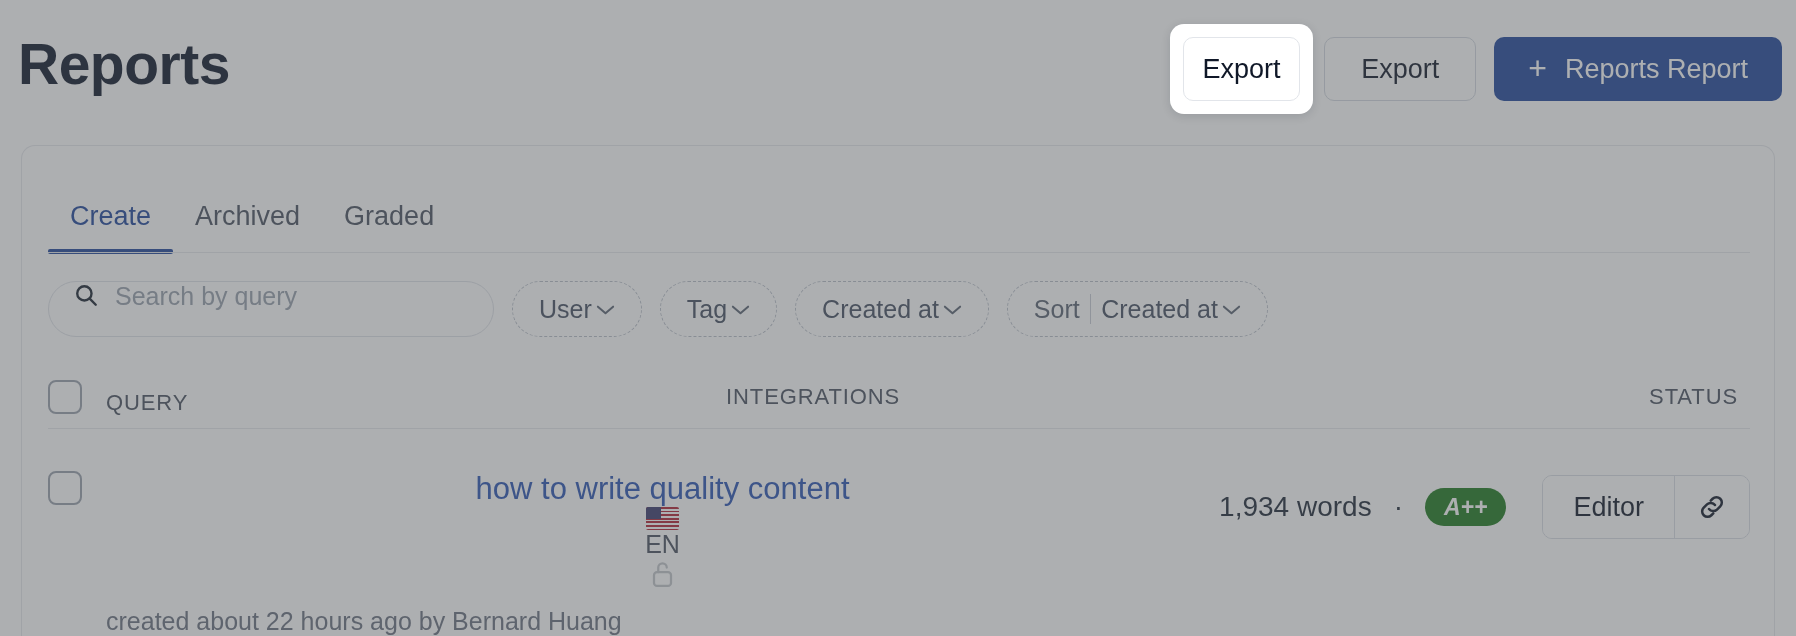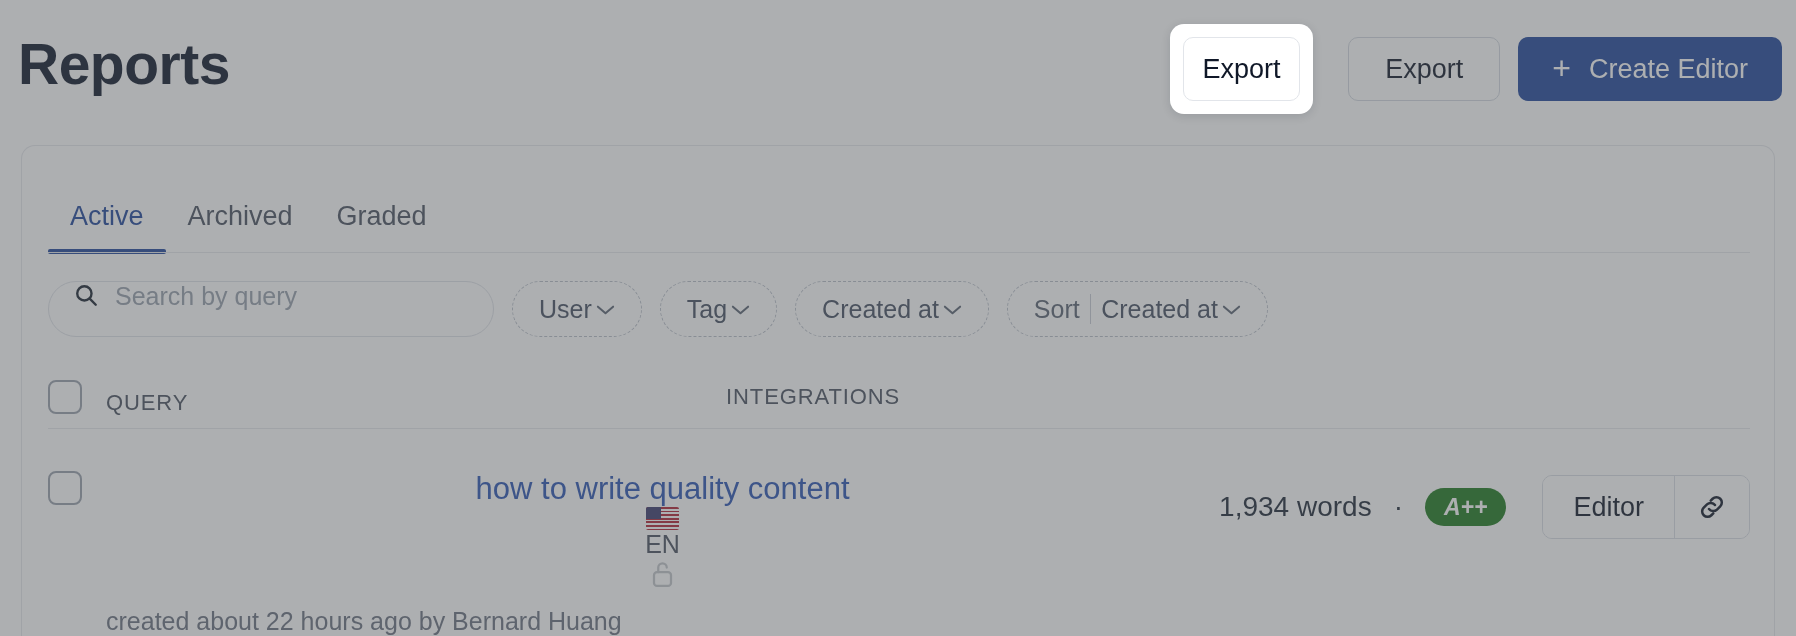--- a/index.html
+++ b/index.html
@@ -354,29 +354,29 @@
 
   <div class="page">
 
     <div class="page-header">
       <div class="page-title">Reports</div>
 
       <div class="header-actions">
         <button class="btn-export-base">Export</button>
         <button class="btn-create">
           <span class="plus-icon">+</span>
-          <span>Create Editor</span>
+          <span>Reports Report</span>
         </button>
       </div>
     </div>
 
     <div class="card">
 
       <div class="tabs">
-        <div class="tab active">Active</div>
+        <div class="tab active">Create</div>
         <div class="tab">Archived</div>
         <div class="tab">Graded</div>
       </div>
       <div class="tabs-rule"></div>
 
       <div class="filters">
 
         <div class="search-box">
           <span>
             <svg width="26" height="26" viewBox="0 0 24 24" fill="none" stroke="#1b2431" stroke-width="2.2" stroke-linecap="round">
@@ -424,20 +424,21 @@
               </svg>
           </span>
         </div>
 
       </div>
 
       <div class="table-head">
         <div class="chk"></div>
         <div class="col-query th">QUERY</div>
         <div class="col-integrations th">INTEGRATIONS</div>
+        <div class="col-status th">STATUS</div>
       </div>
       <div class="row-rule"></div>
 
       <div class="table-row">
         <div class="chk"></div>
 
         <div class="row-main">
           <div class="row-title-line">
             <span class="row-title">how to write quality content</span>
             <span class="flag"></span>

